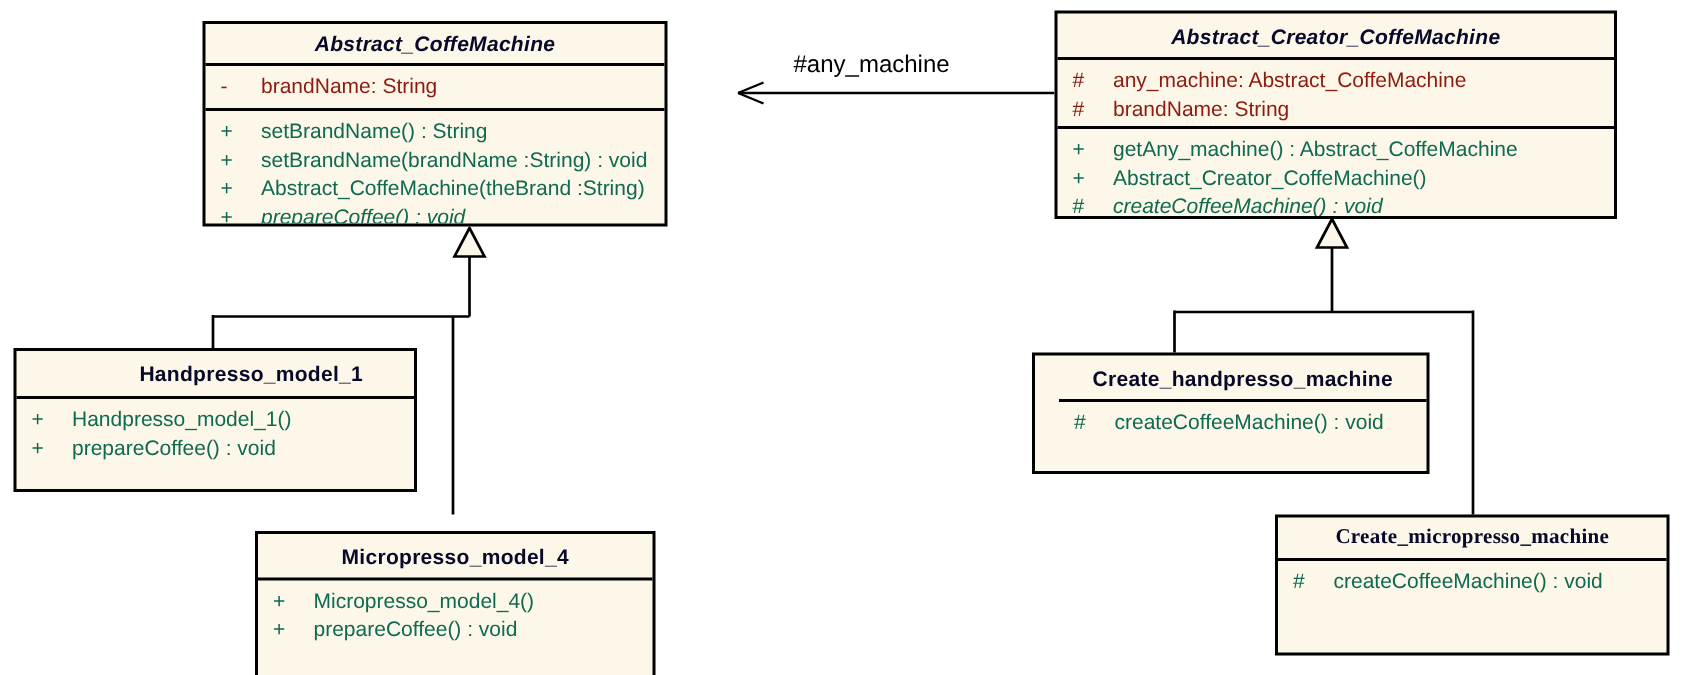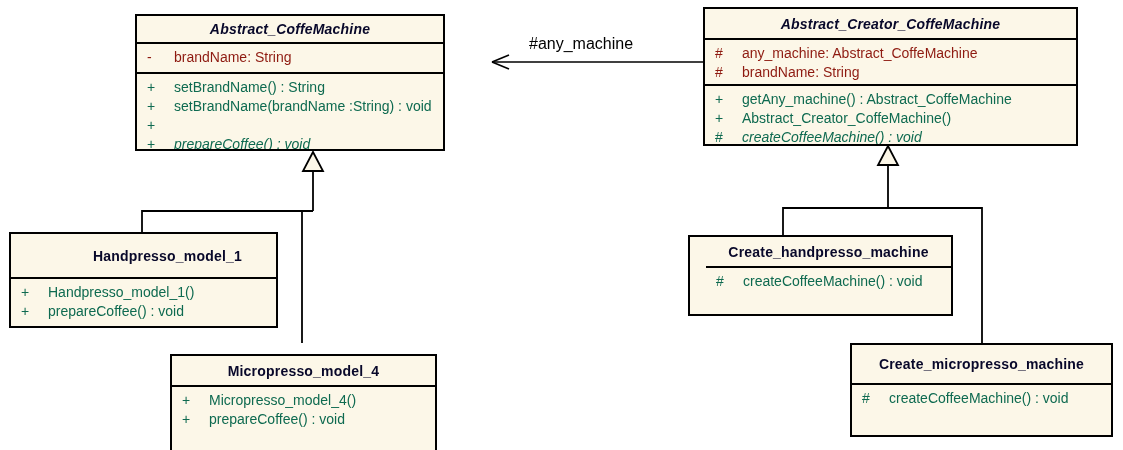--- a/index.html
+++ b/index.html
@@ -115,20 +115,21 @@
         <div class="member method">
           <span class="vis">+</span>
           <span class="txt">setBrandName() : String</span>
         </div>
         <div class="member method">
           <span class="vis">+</span>
           <span class="txt">setBrandName(brandName :String) : void</span>
         </div>
         <div class="member method">
           <span class="vis">+</span>
+          <span class="txt">Abstract_CoffeMachine(theBrand :String)</span>
         </div>
         <div class="member method italic">
           <span class="vis">+</span>
           <span class="txt">prepareCoffee() : void</span>
         </div>
       </div>
   </div>
 
   <div class="uml-class abstract" style="left:703px; top:7px; width:375px; height:139px;">
     <div class="uml-title" style="height:31px;">Abstract_Creator_CoffeMachine</div>
@@ -152,21 +153,21 @@
           <span class="txt">Abstract_Creator_CoffeMachine()</span>
         </div>
         <div class="member method italic">
           <span class="vis">#</span>
           <span class="txt">createCoffeeMachine() : void</span>
         </div>
       </div>
   </div>
 
   <div class="uml-class" style="left:9px; top:232px; width:269px; height:96px;">
-    <div class="uml-title" style="height:45px;padding-left:48px;">Handpresso_model_1</div>
+    <div class="uml-title" style="height:32px;padding-left:48px;">Handpresso_model_1</div>
     <div class="uml-compartment methods">
         <div class="member method">
           <span class="vis">+</span>
           <span class="txt">Handpresso_model_1()</span>
         </div>
         <div class="member method">
           <span class="vis">+</span>
           <span class="txt">prepareCoffee() : void</span>
         </div>
       </div>
@@ -190,21 +191,21 @@
     <div class="uml-title" style="height:31px;">Create_handpresso_machine</div>
     <div class="uml-compartment methods">
         <div class="member method">
           <span class="vis">#</span>
           <span class="txt">createCoffeeMachine() : void</span>
         </div>
       </div>
   </div>
 
   <div class="uml-class" style="left:850px; top:343px; width:263px; height:94px;">
-    <div class="uml-title" style="height:40px;">Create_micropresso_machine</div>
+    <div class="uml-title" style="height:29px;font-family:Liberation Serif, serif;">Create_micropresso_machine</div>
     <div class="uml-compartment methods">
         <div class="member method">
           <span class="vis">#</span>
           <span class="txt">createCoffeeMachine() : void</span>
         </div>
       </div>
   </div>
 
 </div>
 

